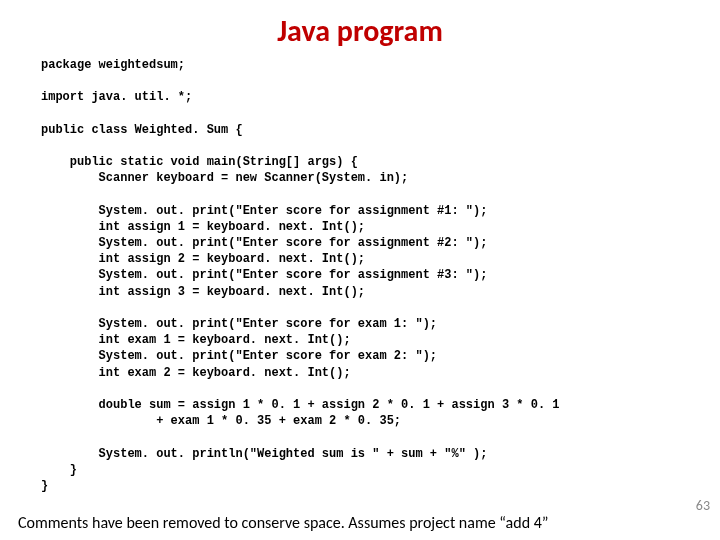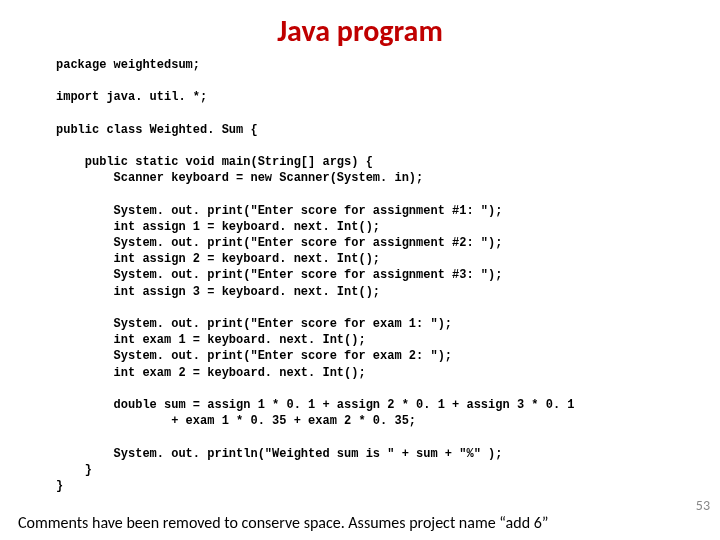--- a/index.html
+++ b/index.html
@@ -18,21 +18,21 @@
     color: #c00000;
     margin-top: 12px;
     margin-bottom: 8px;
     font-weight: 700;
   }
   .code {
     font-family: "Courier New", Courier, monospace;
     font-size: 12px;
     line-height: 1.35;
     white-space: pre;
-    margin-left: 56px;
+    margin-left: 41px;
     color: #000;
     font-weight: bold;
   }
   .footer-note {
     position: absolute;
     bottom: 8px;
     left: 18px;
     font-size: 16px;
     font-family: Calibri, Arial, sans-serif;
     color: #000;
@@ -72,15 +72,15 @@
         System. out. print("Enter score for exam 2: ");
         int exam 2 = keyboard. next. Int();
 
         double sum = assign 1 * 0. 1 + assign 2 * 0. 1 + assign 3 * 0. 1
                 + exam 1 * 0. 35 + exam 2 * 0. 35;
 
         System. out. println("Weighted sum is " + sum + "%" );
     }
 }</div>
 
-<div class="footer-note">Comments have been removed to conserve space. Assumes project name “add 6”</div>
+<div class="footer-note">Comments have been removed to conserve space. Assumes project name “add 4”</div>
 
-<div class="slide-num">53</div>
+<div class="slide-num">63</div>
 
 </body></html>

